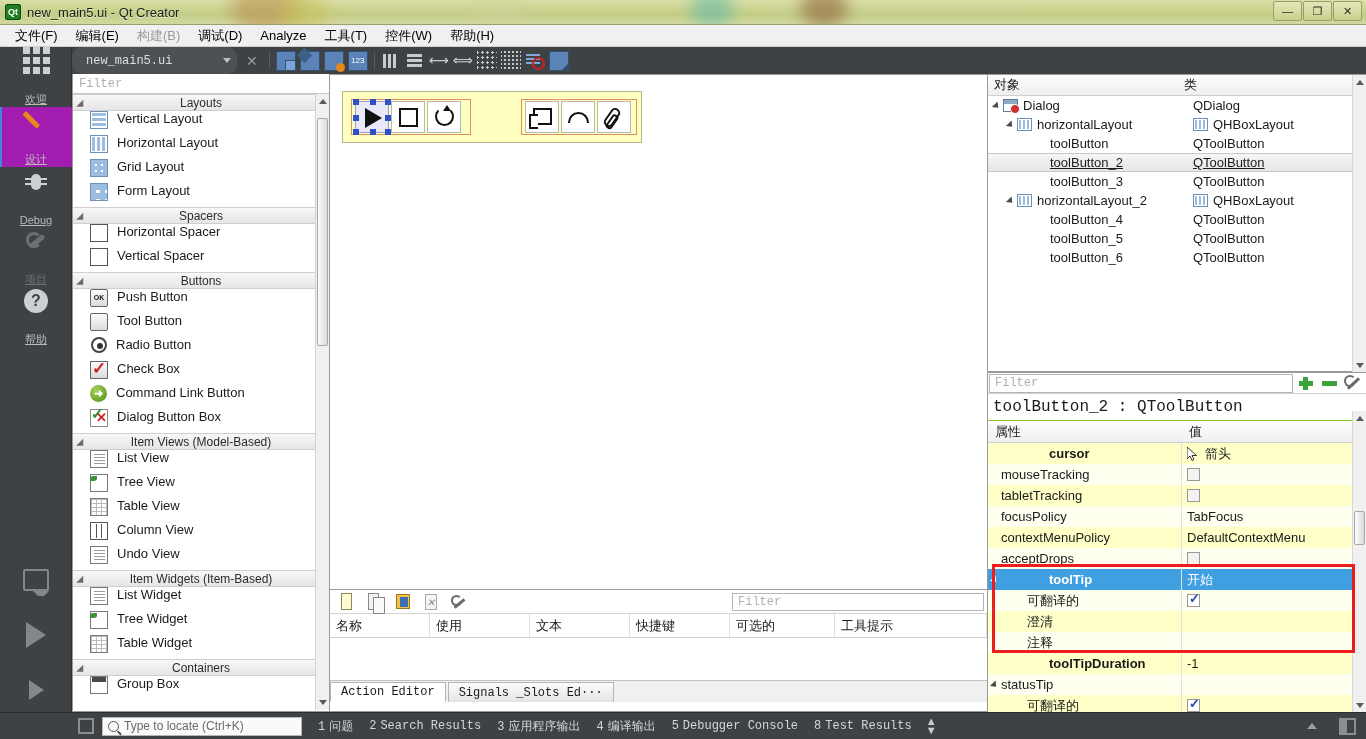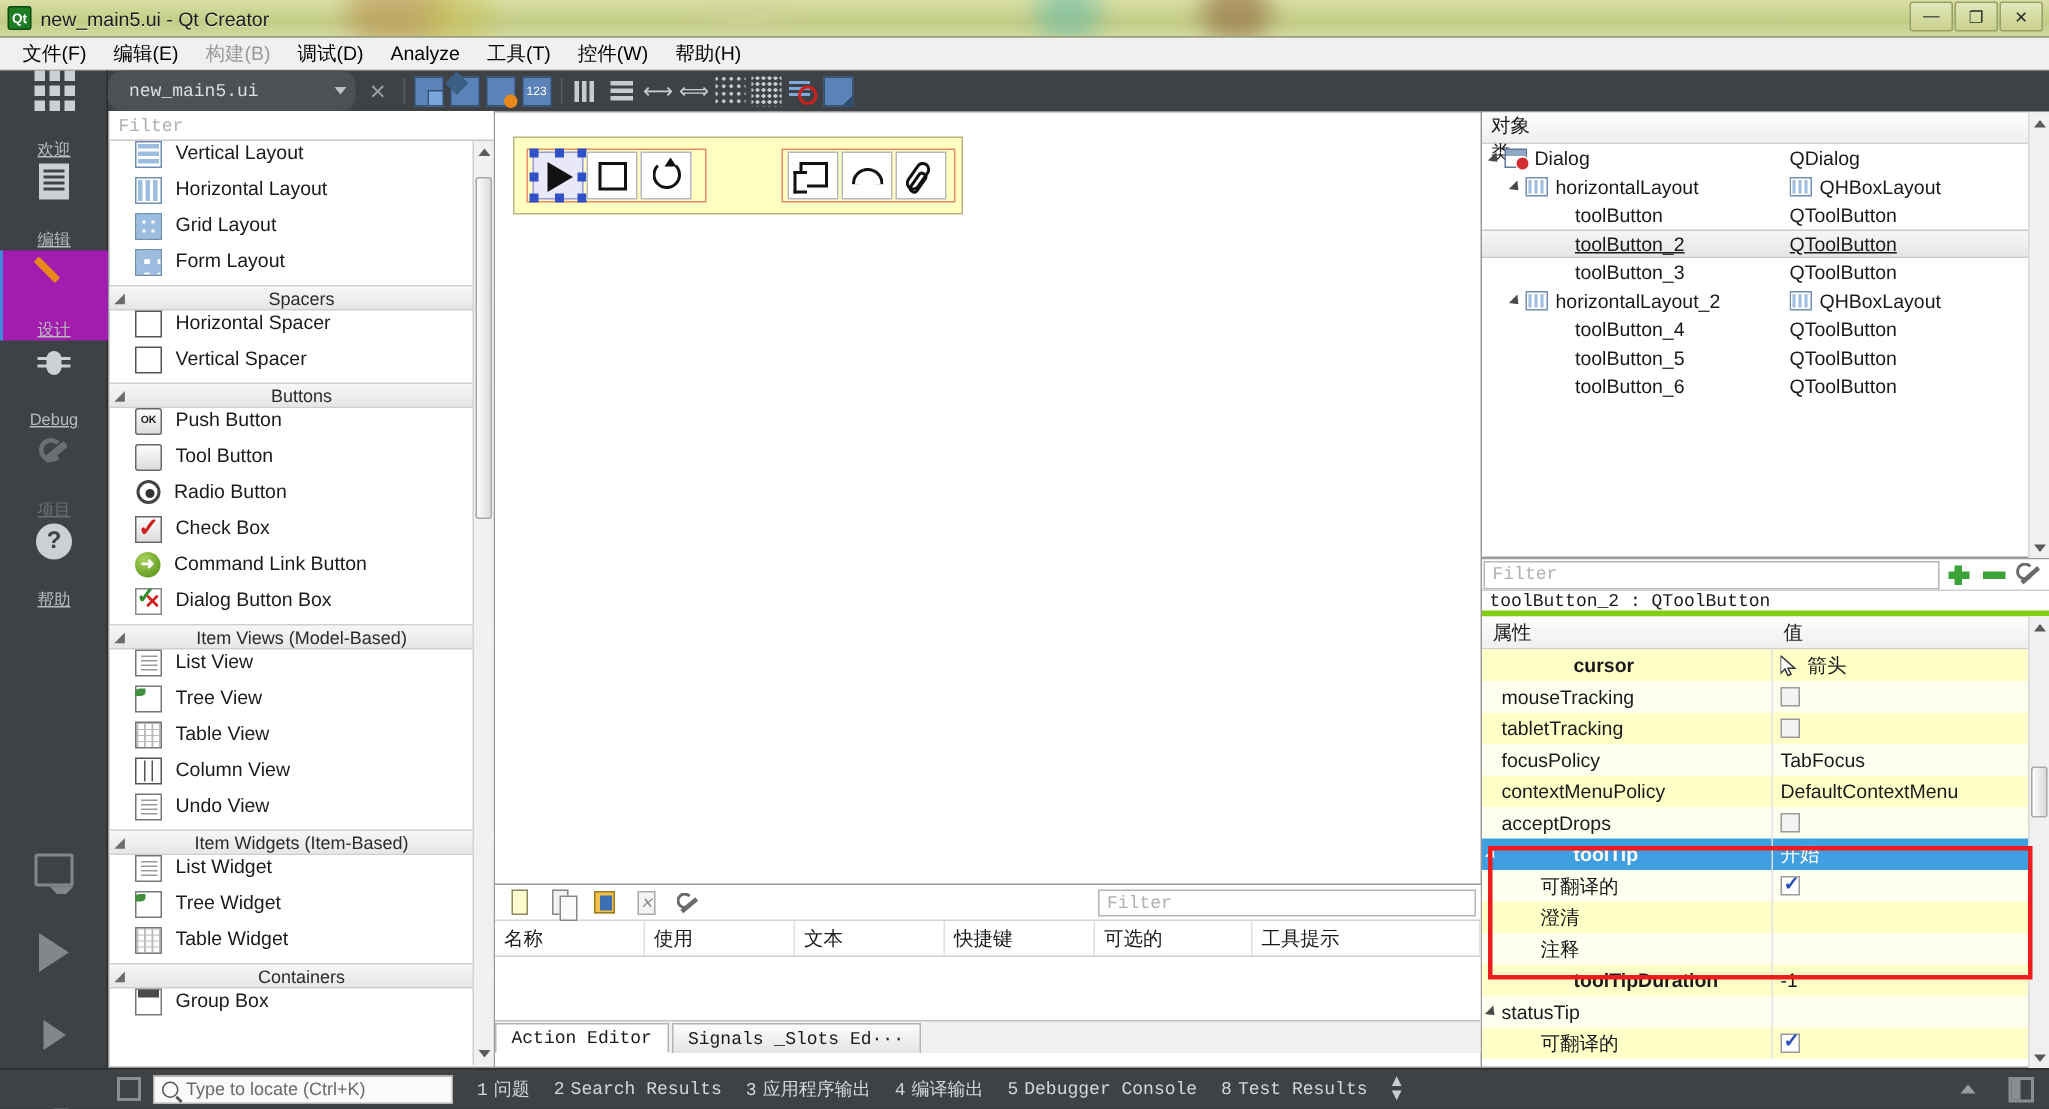--- a/index.html
+++ b/index.html
@@ -292,21 +292,21 @@
     background:linear-gradient(to bottom,#fcfcfc,#e4e4e4);
   }
   .ae-tab.active { background:#fff; border-bottom:1px solid #fff; }
 
   
   #objinspector {
     position:absolute; left:988px; top:74px; width:378px; height:298px;
     background:#fff; border:1px solid #9a9a9a; border-right:none; border-left:none;
   }
   .oi-header { height:21px; display:flex; background:linear-gradient(to bottom,#fdfdfd,#efefef);
-    border-bottom:1px solid #cfcfcf;flex-direction:column; }
+    border-bottom:1px solid #cfcfcf; }
   .oi-header div { display:flex; align-items:center; padding-left:6px; font-size:13px; color:#1a1a1a; }
   .oi-row { height:19px; display:flex; align-items:center; font-size:13px; color:#1a1a1a; }
   .oi-row.sel { background:linear-gradient(to bottom,#f6f6f6,#e6e6e6); border-top:1px solid #c8c8c8; border-bottom:1px solid #c8c8c8;text-decoration:underline; }
   .oi-c1 { width:205px; display:flex; align-items:center; overflow:hidden; white-space:nowrap; }
   .oi-c2 { flex:1; display:flex; align-items:center; overflow:hidden; white-space:nowrap; }
   .oi-exp { width:0;height:0;border-left:5px solid #4a4a4a;border-top:4px solid transparent;border-bottom:4px solid transparent;
      transform:rotate(45deg); margin-right:4px; flex:0 0 auto; }
   .oi-sp { width:9px; flex:0 0 auto; }
   .oi-ic-dialog { width:15px;height:13px;margin-right:5px;flex:0 0 auto;position:relative;
      background:linear-gradient(to bottom,#8fa9c6 0 4px,#fff 4px);border:1px solid #5e7a98; }
@@ -326,23 +326,23 @@
   #pe-filterbar { height:21px; display:flex; align-items:center; background:#fff; border-bottom:1px solid #cfcfcf; }
   #pe-filter { flex:1; height:19px; display:flex; align-items:center; padding-left:5px;
      color:#b0b0b0; font-family:"Liberation Mono", monospace; font-size:12px; border:1px solid #b5b5b5; margin:0 1px; background:#fff; }
   .pe-tool { width:24px; height:20px; position:relative; flex:0 0 auto; }
   .pe-plus::before{content:"";position:absolute;left:5px;top:8px;width:14px;height:5px;background:#3aa33a;}
   .pe-plus::after{content:"";position:absolute;left:9px;top:4px;width:5px;height:13px;background:#3aa33a;}
   .pe-minus::before{content:"";position:absolute;left:4px;top:8px;width:15px;height:5px;background:#3aa33a;}
   .pe-wrench::before{content:"";position:absolute;left:4px;top:9px;width:15px;height:3px;background:#6a6a6a;transform:rotate(-42deg);}
   .pe-wrench::after{content:"";position:absolute;left:2px;top:2px;width:8px;height:8px;border:2px solid #6a6a6a;border-radius:50%;border-right-color:transparent;}
   #pe-objname {
-    height:17px; display:flex; align-items:center; padding-left:5px;
-    font-family:"Liberation Mono", monospace; font-size:12px; color:#1a1a1a;
-    border-bottom:4px solid #84cc16; background:#fff;
+    height:27px; display:flex; align-items:center; padding-left:5px;
+    font-family:"Liberation Mono", monospace; font-size:16px; color:#1a1a1a;
+    border-bottom:1px solid #84cc16; background:#fff;
   }
   .pe-header { height:22px; display:flex; background:linear-gradient(to bottom,#fdfdfd,#efefef); border-bottom:1px solid #cfcfcf; }
   .pe-header div { display:flex; align-items:center; padding-left:7px; font-size:13px; color:#1a1a1a; }
   #pe-rows { position:relative; }
   .pe-row { height:21px; display:flex; align-items:center; font-size:13px; color:#1a1a1a; }
   .pe-row.yellow { background:#ffffc8; }
   .pe-row.pale { background:#fffff0; }
   .pe-row.selrow { background:#3f9fe0; color:#fff; }
   .pe-n { width:194px; display:flex; align-items:center; overflow:hidden; white-space:nowrap;
      border-right:1px solid #e0e0e0; height:21px; }
@@ -426,26 +426,20 @@
           <i></i>
           <i></i>
           <i></i>
           <i></i>
           <i></i>
           <i></i>
         </span>
     </span>
     <span class="mode-label">欢迎</span>
   </div>
-  <div class="mode-item">
-    <span class="mode-ico">
-        <span class="doc-ico"></span>
-      </span>
-    <span class="mode-label">编辑</span>
-  </div>
   <div class="mode-item active">
     <span class="mode-ico">
         <span class="pencil-ico"></span>
       </span>
     <span class="mode-label">设计</span>
   </div>
   <div class="mode-item">
     <span class="mode-ico">
       <span class="bug-ico">
         <span class="body"></span>
@@ -504,20 +498,24 @@
   <span class="tb-ico tbi-dot"></span>
   <span class="tb-ico tbi-dot2"></span>
   <span class="tb-ico tbi-brk"></span>
   <span class="tb-ico tbi-res"></span>
 </div>
 
 <div id="widgetbox">
   <div id="wb-filter">Filter</div>
   <div id="wb-scroll">
 
+    <div class="wb-cat">
+      <span class="arrow"></span>
+      <span>Layouts</span>
+    </div>
     <div class="wb-item">
       <span class="wb-ico ico-vlayout"></span>
       <span>Vertical Layout</span>
     </div>
     <div class="wb-item">
       <span class="wb-ico ico-hlayout"></span>
       <span>Horizontal Layout</span>
     </div>
     <div class="wb-item">
       <span class="wb-ico ico-grid"></span>

